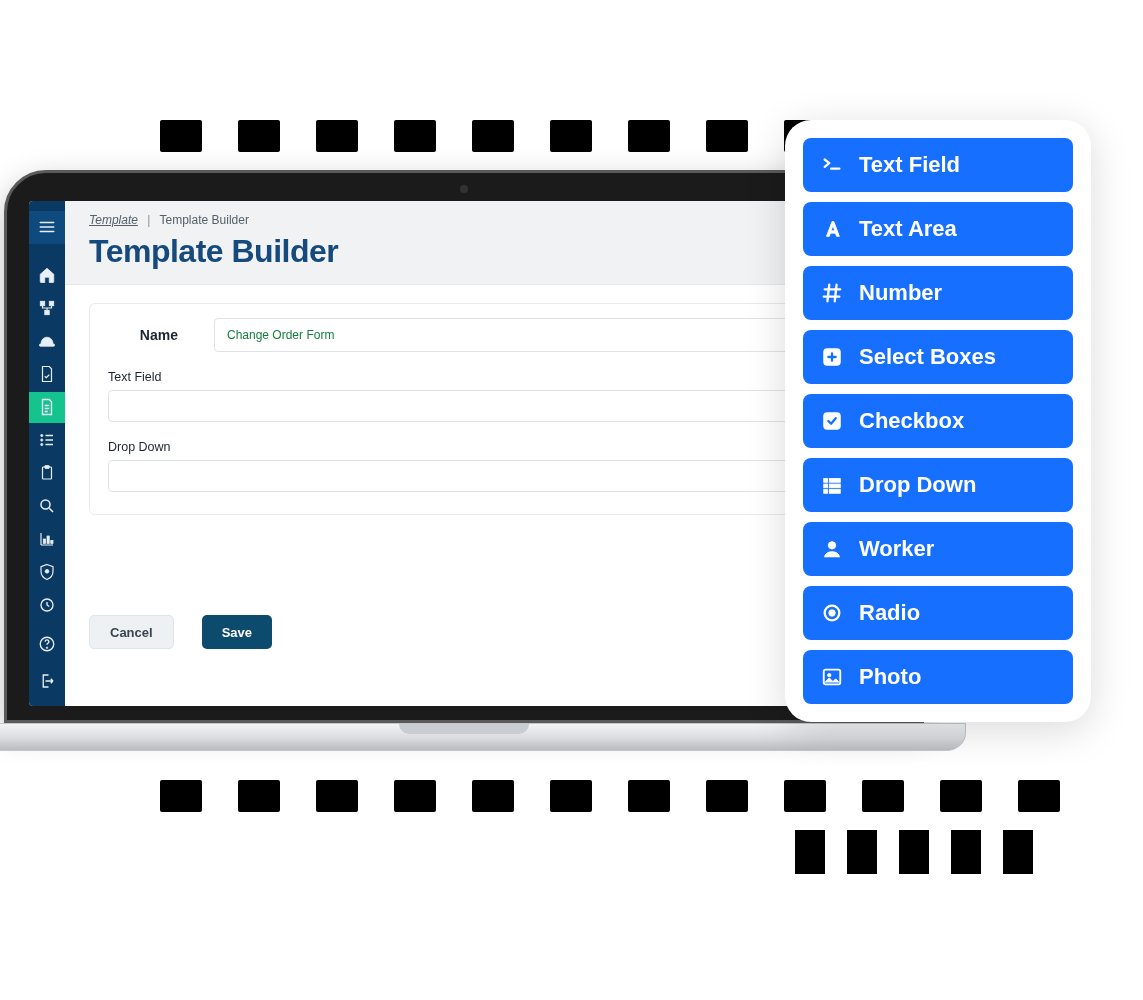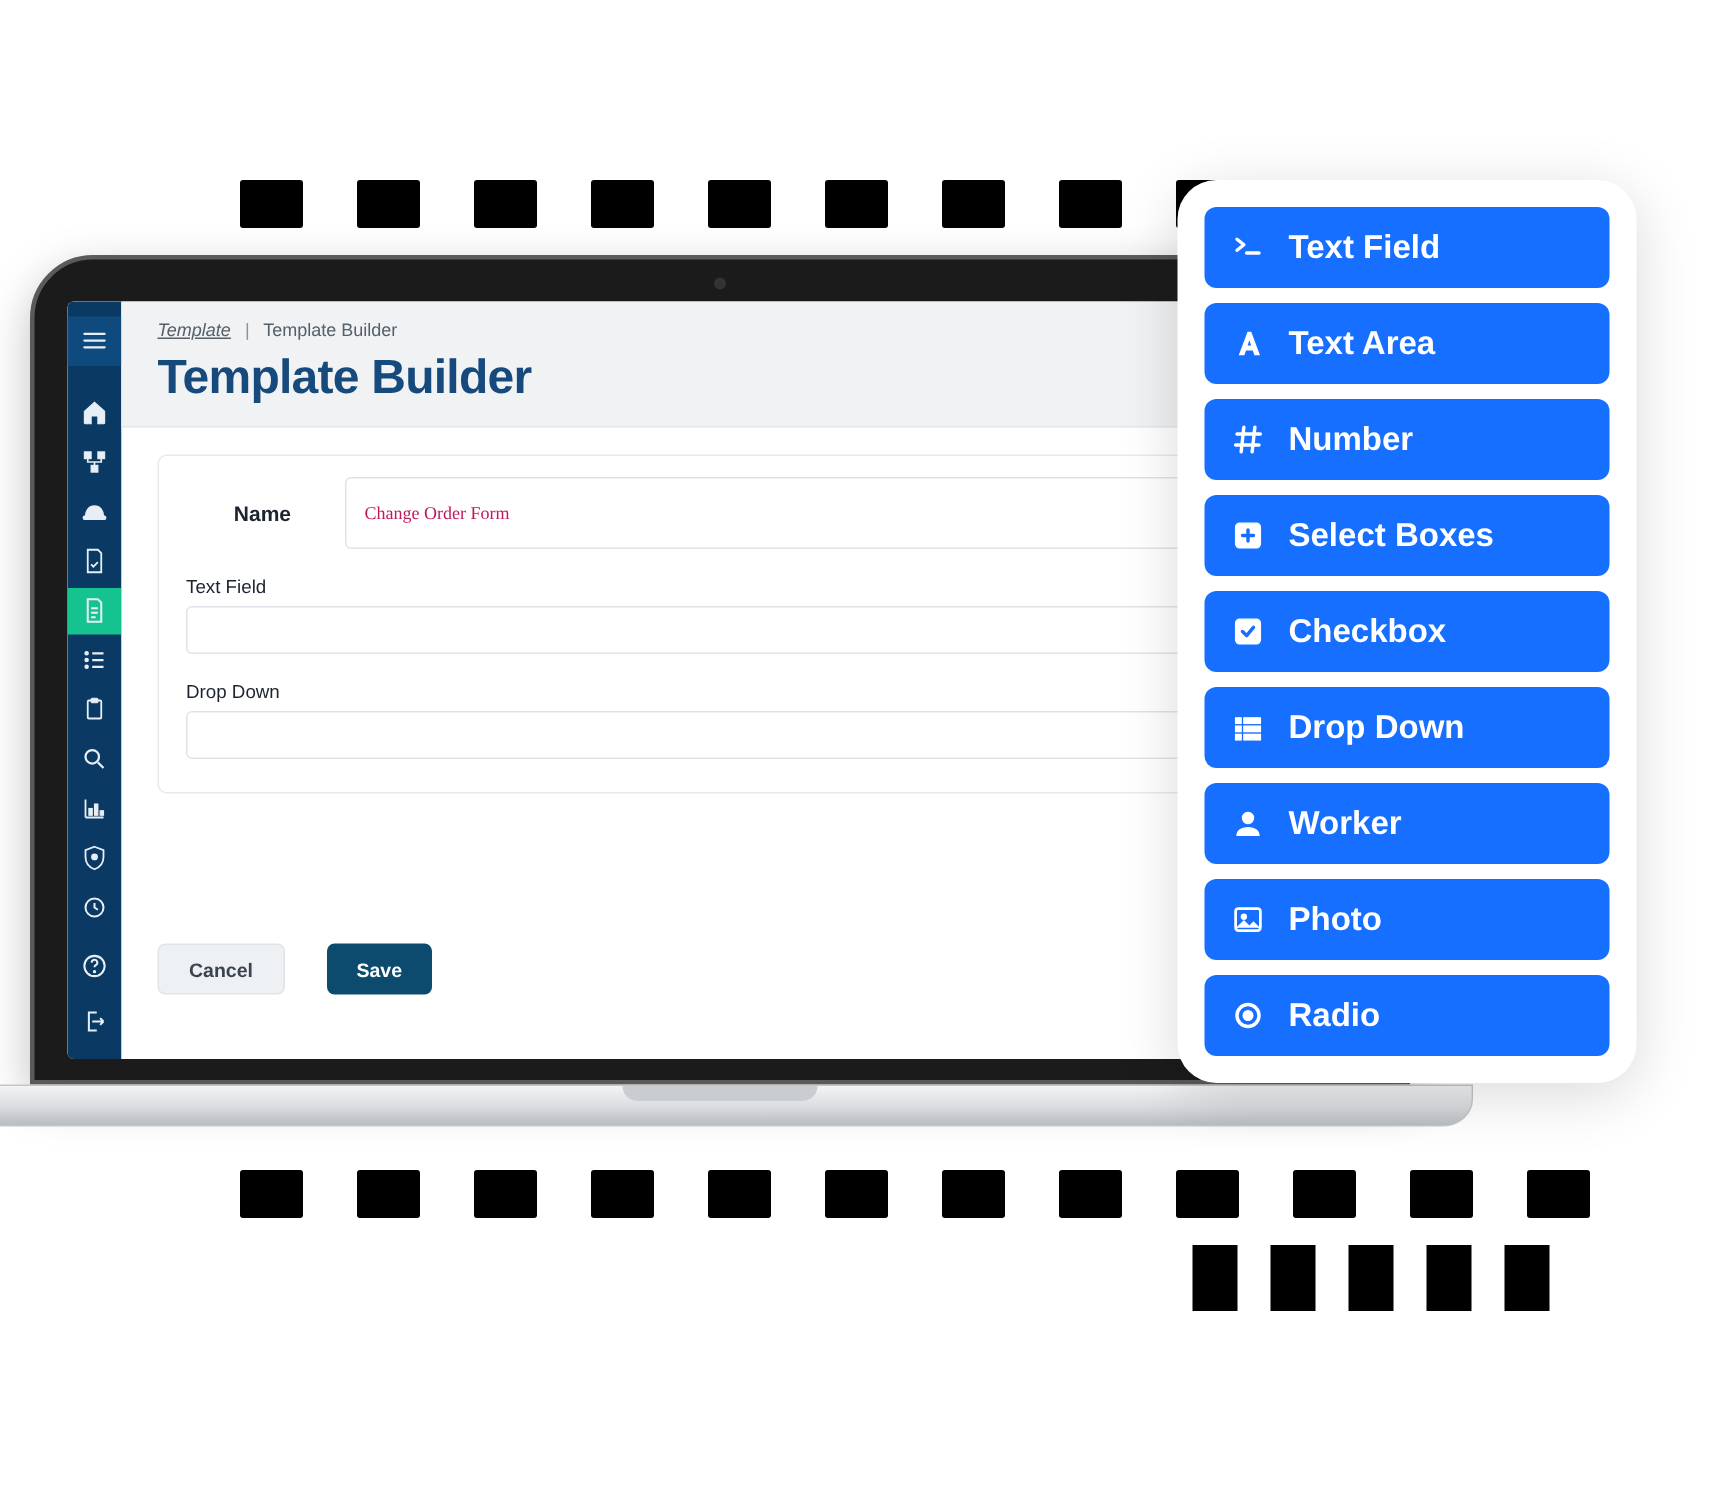--- a/index.html
+++ b/index.html
@@ -8,21 +8,21 @@
     height: 1000px;
     background: #ffffff;
     font-family: -apple-system, BlinkMacSystemFont, "Segoe UI", Arial, sans-serif;
     position: relative;
     overflow: hidden;
   }
 
   
   .laptop-wrap {
     position: absolute;
-    left: 20px;
+    left: 4px;
     top: 170px;
     width: 920px;
   }
   .laptop-bezel {
     background: #1b1b1b;
     border: 3px solid #5a5a5a;
     border-radius: 42px 42px 0 0;
     padding: 28px 22px 14px 22px;
     box-shadow: 0 10px 30px rgba(0,0,0,.25);
   }
@@ -135,25 +135,24 @@
     font-size: 14px;
     font-weight:700;
     color:#1c2430;
     width: 70px;
     text-align: right;
   }
   .row-name input {
     flex:1;
     border:1px solid #dfe3e8;
     border-radius:4px;
-    height: 48px;
+    height: 34px;
     padding: 0 12px;
     font-size: 12px;
-    color:#be185d;
-    font-family:Liberation Serif, serif;
+    color:#15803d;
   }
   .field-block { margin-top: 8px; }
   .field-label {
     font-size: 12.5px;
     color:#1c2430;
     margin-bottom: 6px;
     display:block;
   }
   .field-input, .field-select {
     width:100%;
@@ -455,36 +454,36 @@
         <svg viewBox="0 0 24 24">
           <circle cx="12" cy="8" r="4"></circle>
           <path d="M4 21c0-4 4-6 8-6s8 2 8 6"></path>
         </svg>
       </span>
     <span>Worker</span>
   </div>
   <div class="pal-btn">
     <span class="icon">
         <svg viewBox="0 0 24 24">
+          <circle cx="12" cy="12" r="8" fill="none" stroke-width="2.5"></circle>
+          <circle cx="12" cy="12" r="3.5"></circle>
+        </svg>
+      </span>
+    <span>Radio</span>
+  </div>
+  <div class="pal-btn">
+    <span class="icon">
+        <svg viewBox="0 0 24 24">
           <rect x="3" y="4" width="18" height="16" rx="2" fill="none" stroke-width="2"></rect>
           <circle cx="9" cy="10" r="1.8"></circle>
           <path d="M4 18l5-5 4 4 3-3 4 4"></path>
         </svg>
       </span>
     <span>Photo</span>
   </div>
-  <div class="pal-btn">
-    <span class="icon">
-        <svg viewBox="0 0 24 24">
-          <circle cx="12" cy="12" r="8" fill="none" stroke-width="2.5"></circle>
-          <circle cx="12" cy="12" r="3.5"></circle>
-        </svg>
-      </span>
-    <span>Radio</span>
-  </div>
 </div>
 
 <div class="pstripes">
   <span></span>
     <span></span>
     <span></span>
     <span></span>
     <span></span>
 </div>
 

